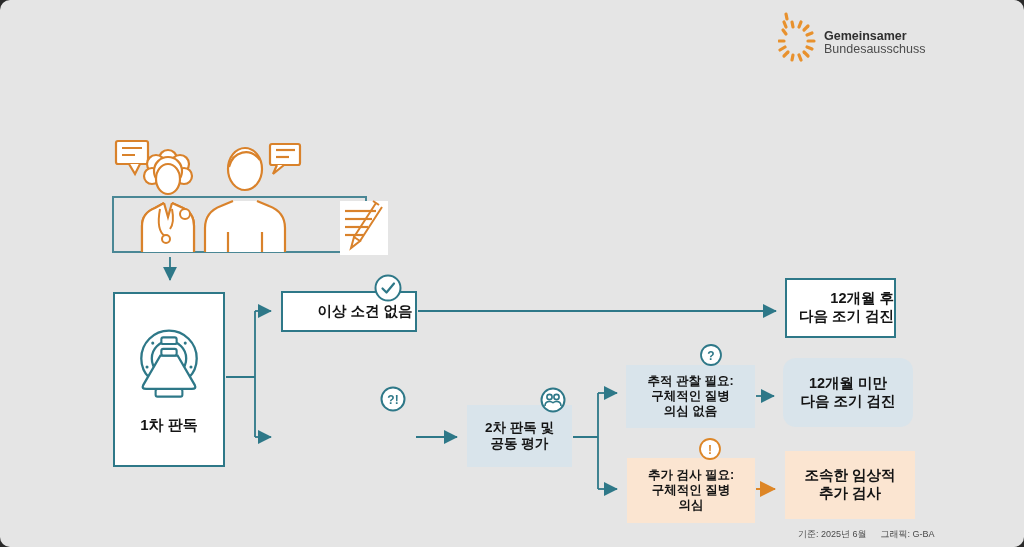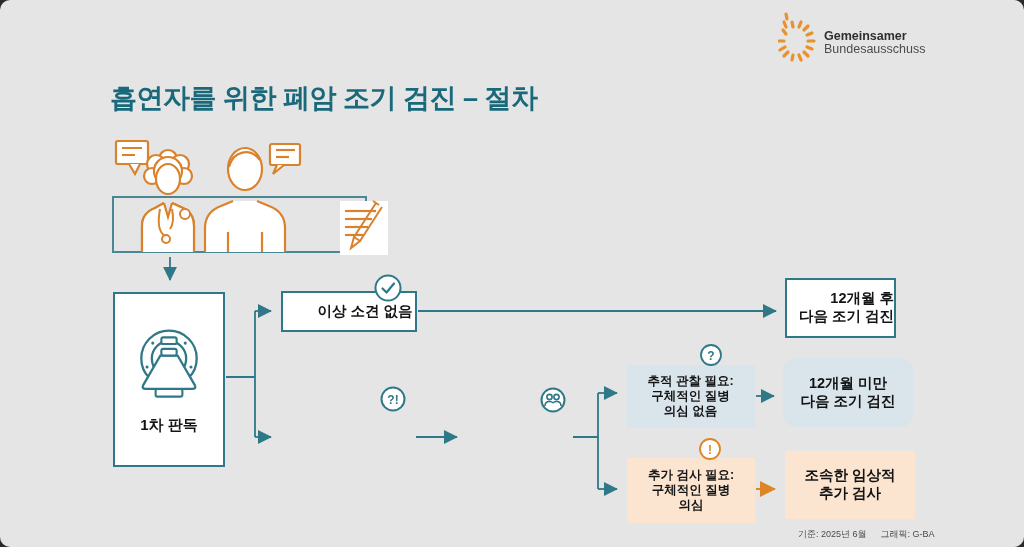--- a/index.html
+++ b/index.html
@@ -59,21 +59,20 @@
           <line x1="15" y1="17" x2="14" y2="12"></line>
         </g>
       </g>
     </svg>
     <div class="logo-text">
       <div class="l1">Gemeinsamer</div>
       <div class="l2">Bundesausschuss</div>
     </div>
   </div>
 
-  <div class="title">흡연자를 위한 폐암 조기 검진 – 절차</div>
 
   <svg style="position:absolute;left:100px;top:133px;" width="290" height="125" viewBox="0 0 290 125">
 
     <rect x="13" y="64" width="253" height="55" fill="none" stroke="#4a8795" stroke-width="2"></rect>
 
     <g stroke="#D9822B" stroke-width="2.2" fill="#ffffff">
       <rect x="16" y="8" width="32" height="23" rx="2"></rect>
       <polyline points="40,31 35,41 29,31" fill="#ffffff"></polyline>
       <line x1="22" y1="15" x2="42" y2="15"></line>
       <line x1="22" y1="22" x2="35" y2="22"></line>
@@ -185,20 +184,24 @@
   <div class="box box-outline" style="left:785px;top:278px;width:111px;height:60px;font-size:14.5px;align-items:flex-end;">
     <div>12개월 후</div>
     <div>다음 조기 검진</div>
   </div>
 
   <svg class="badge" style="left:379px;top:385px;" width="28" height="28" viewBox="0 0 28 28">
     <circle cx="14" cy="14" r="11.5" fill="#ffffff" stroke="#2E7888" stroke-width="2"></circle>
     <text x="14" y="18.5" text-anchor="middle" font-size="12" fill="#2E7888">?!</text>
   </svg>
 
+  <div class="box box-blue" style="left:467px;top:405px;width:105px;height:62px;font-size:13.5px;">
+    <div>2차 판독 및</div>
+    <div>공동 평가</div>
+  </div>
   <svg class="badge" style="left:539px;top:386px;" width="28" height="28" viewBox="0 0 28 28">
     <circle cx="14" cy="14" r="11.5" fill="#ffffff" stroke="#2E7888" stroke-width="2"></circle>
     <g fill="none" stroke="#2E7888" stroke-width="1.6">
       <circle cx="10.5" cy="11" r="2.6"></circle>
       <circle cx="17.5" cy="11" r="2.6"></circle>
       <path d="M6,20 Q6,15.5 10.5,15.5 Q13,15.5 14,17"></path>
       <path d="M22,20 Q22,15.5 17.5,15.5 Q15,15.5 14,17"></path>
     </g>
   </svg>
 

